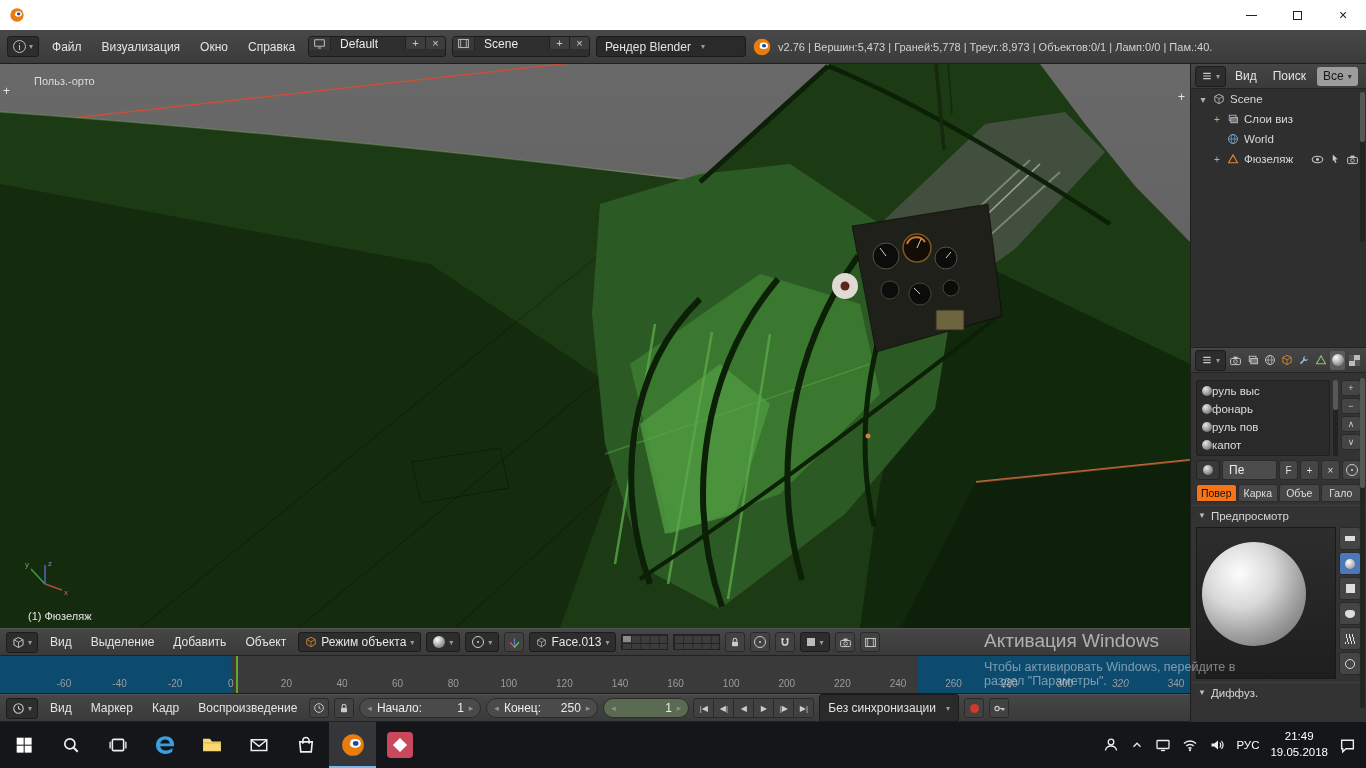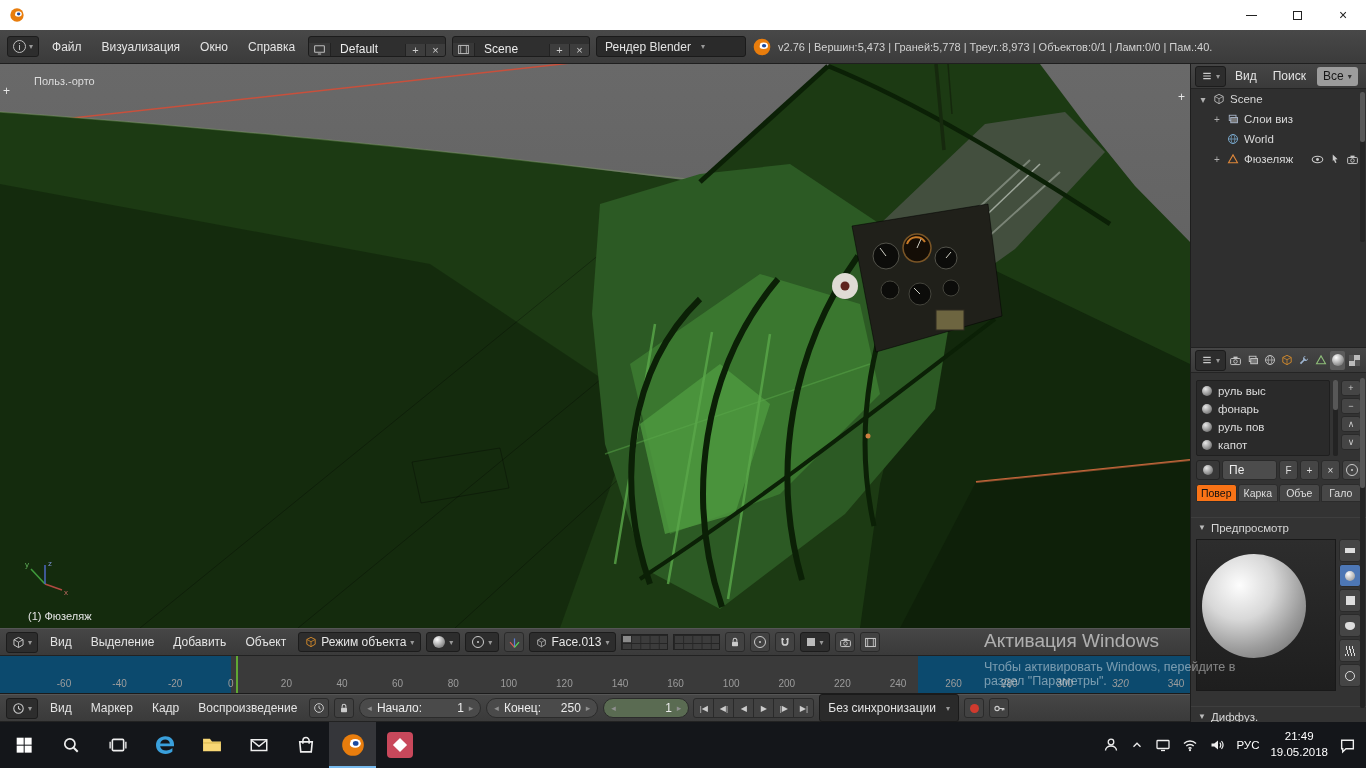--- a/index.html
+++ b/index.html
@@ -13,21 +13,21 @@
 .wc{width:46px;display:flex;align-items:center;justify-content:center;color:#222;font-size:14px}
 .minbar{width:11px;height:1px;background:#222}
 .maxbox{width:9px;height:9px;border:1px solid #222}
 
 #ihdr{position:absolute;top:30px;left:0;width:1366px;height:34px;background:linear-gradient(#484848,#3b3b3b);border-bottom:1px solid #1f1f1f;display:flex;align-items:center;gap:6px;padding:8px 7px;color:#e0e0e0}
 .menu{padding:2px 7px;color:#e4e4e4;white-space:nowrap}
 .ebtn{display:flex;align-items:center;gap:3px;height:21px;background:#2d2d2d;border:1px solid #1c1c1c;border-radius:3px;padding:0 5px;color:#ccc}
 .ebtn:after{content:"▾";font-size:8px;color:#999}
 .infoic{width:13px;height:13px;border-radius:50%;border:1px solid #bfbfbf;display:inline-flex;align-items:center;justify-content:center;font-size:9px;color:#ddd}
 .infoic:before{content:"i"}
-.combo{display:flex;align-items:flex-end;height:21px;border:1px solid #1c1c1c;border-radius:3px;background:#2f2f2f;overflow:hidden}
+.combo{display:flex;align-items:flex-start;height:21px;border:1px solid #1c1c1c;border-radius:3px;background:#2f2f2f;overflow:hidden}
 .cic{display:flex;align-items:center;justify-content:center;width:22px;background:#383838;border-right:1px solid #222}
 .cname{padding:0 9px;color:#ececec;display:flex;align-items:center;min-width:74px}
 .cbtn{width:20px;display:flex;align-items:center;justify-content:center;background:#3d3d3d;border-left:1px solid #222;color:#ccc;font-size:11px}
 .dd{display:flex;align-items:center;height:21px;background:#2a2a2a;border:1px solid #1a1a1a;border-radius:3px;padding:0 8px;color:#e2e2e2;gap:10px;white-space:nowrap}
 .dd:after{content:"▾";font-size:8px;color:#999}
 #stats{font-size:11px;color:#d2d2d2;white-space:nowrap;overflow:hidden}
 
 #vp{position:absolute;top:64px;left:0;width:1190px;height:564px;background:#5e5e5e;overflow:hidden}
 .vlabel{position:absolute;top:11px;left:34px;color:#dcdcdc;font-size:11px}
 .olabel{position:absolute;bottom:6px;left:28px;color:#e6e6e6;font-size:11px}
@@ -75,33 +75,33 @@
 .vscroll i{display:block;width:100%;height:50px;background:#575757;border-radius:2px}
 
 #props{position:absolute;left:1190px;top:347px;width:176px;height:375px;background:#333;border-left:1px solid #1e1e1e;border-top:1px solid #222;overflow:hidden}
 #phdr{height:25px;background:linear-gradient(#464646,#3a3a3a);border-bottom:1px solid #242424;display:flex;align-items:center;gap:2px;padding:0 4px}
 .ptab{width:18px;height:19px;display:flex;align-items:center;justify-content:center;border-radius:2px;color:#c8c8c8}
 .ptab.active{background:#5b5b5b}
 .checkeric{width:11px;height:11px;background:conic-gradient(#bbb 25%,#555 0 50%,#bbb 0 75%,#555 0)}
 .mball{width:10px;height:10px;border-radius:50%;background:radial-gradient(circle at 35% 30%,#e8e8e8,#787878 75%);flex:none}
 .slotwrap{display:flex;gap:3px;margin:7px 5px 4px}
 .slotlist{flex:1;background:#2a2a2a;border:1px solid #1f1f1f;border-radius:2px;padding:1px}
-.slot{display:flex;align-items:center;gap:6px;height:18px;padding:0 4px;color:#dedede;font-size:11.5px}
+.slot{display:flex;align-items:center;height:18px;padding:0 4px;color:#dedede;font-size:11.5px}
 .slotscroll{width:5px;background:#232323;border-radius:2px}
 .slotscroll i{display:block;width:100%;height:30px;background:#575757;border-radius:2px}
 .slotbtns{width:20px;display:flex;flex-direction:column;gap:2px}
 .sbtn{height:16px;background:#454545;border:1px solid #2a2a2a;border-radius:3px;color:#ccc;display:flex;align-items:center;justify-content:center;font-size:9px}
 .dbrow{display:flex;gap:2px;margin:4px 5px;height:20px;align-items:stretch}
 .dbic{width:24px;background:#383838;border:1px solid #242424;border-radius:3px;display:flex;align-items:center;justify-content:center}
 .dbname{flex:1;background:#4c4c4c;border:1px solid #2a2a2a;border-radius:3px;display:flex;align-items:center;padding:0 6px;color:#eee}
 .dbbtn{min-width:19px;background:#454545;border:1px solid #2a2a2a;border-radius:3px;color:#ddd;display:flex;align-items:center;justify-content:center;font-size:10px}
 .ttabs{display:flex;gap:1px;margin:3px 5px 0}
 .ttab{flex:1;height:18px;display:flex;align-items:center;justify-content:center;background:#474747;color:#ddd;font-size:10.5px;border:1px solid #2b2b2b;border-radius:3px 3px 0 0;white-space:nowrap;overflow:hidden}
 .ttab.active{background:#f97316;color:#101010}
-.phead{display:flex;align-items:center;gap:5px;height:20px;padding:0 7px;color:#d6d6d6;font-size:11.5px;border-top:1px solid #3e3e3e;margin-top:15px}
+.phead{display:flex;align-items:center;gap:5px;height:20px;padding:0 7px;color:#d6d6d6;font-size:11.5px;border-top:1px solid #3e3e3e;margin-top:3px}
 .phead:before{content:"▼";font-size:8px;color:#bbb}
 .pvwrap{display:flex;gap:3px;margin:2px 5px;height:152px}
 .pvbox{flex:1;background:linear-gradient(#2d2d2d,#1e1e1e);border:1px solid #191919;position:relative;overflow:hidden}
 .pvsphere{position:absolute;left:5px;top:14px;width:104px;height:104px;border-radius:50%;background:radial-gradient(circle at 36% 30%,#fdfdfd,#d8d8d8 35%,#9c9c9c 65%,#6e6e6e 92%)}
 .pvbtns{width:22px;display:flex;flex-direction:column;gap:2px}
 .pvb{height:23px;background:#454545;border:1px solid #2a2a2a;border-radius:3px;display:flex;align-items:center;justify-content:center}
 .pvb.active{background:#4d77b5}
 .sh-flat{width:10px;height:5px;background:#ddd}
 .sh-circ{width:10px;height:10px;border-radius:50%;background:radial-gradient(circle at 35% 30%,#fff,#888)}
 .sh-sq{width:9px;height:9px;background:#ddd}

